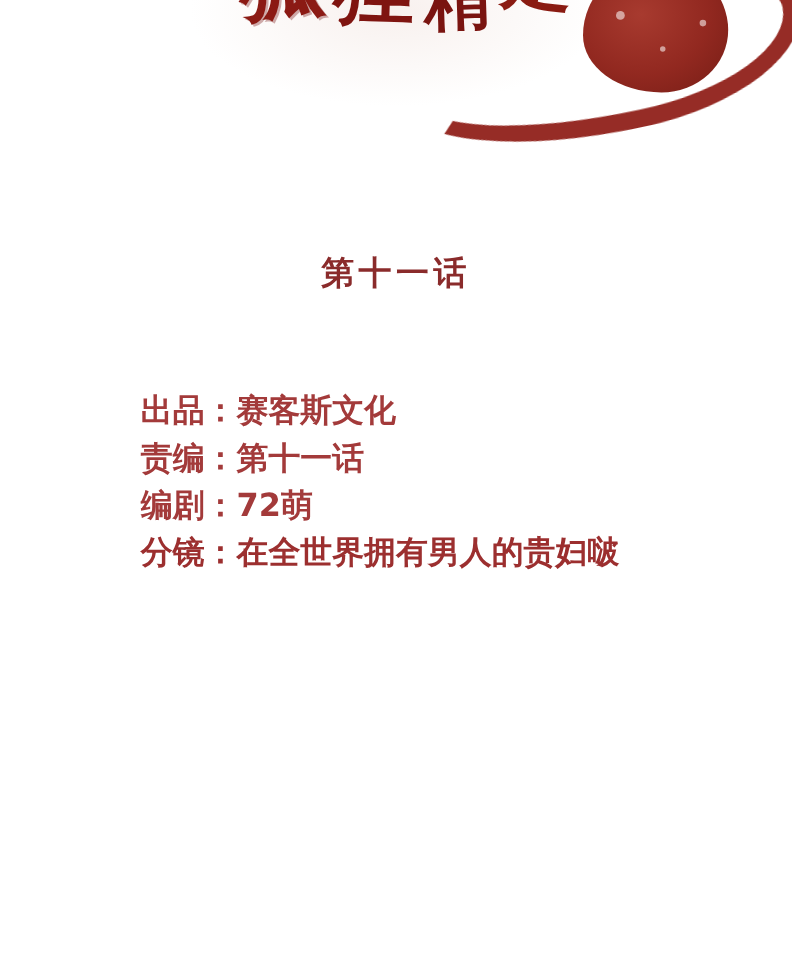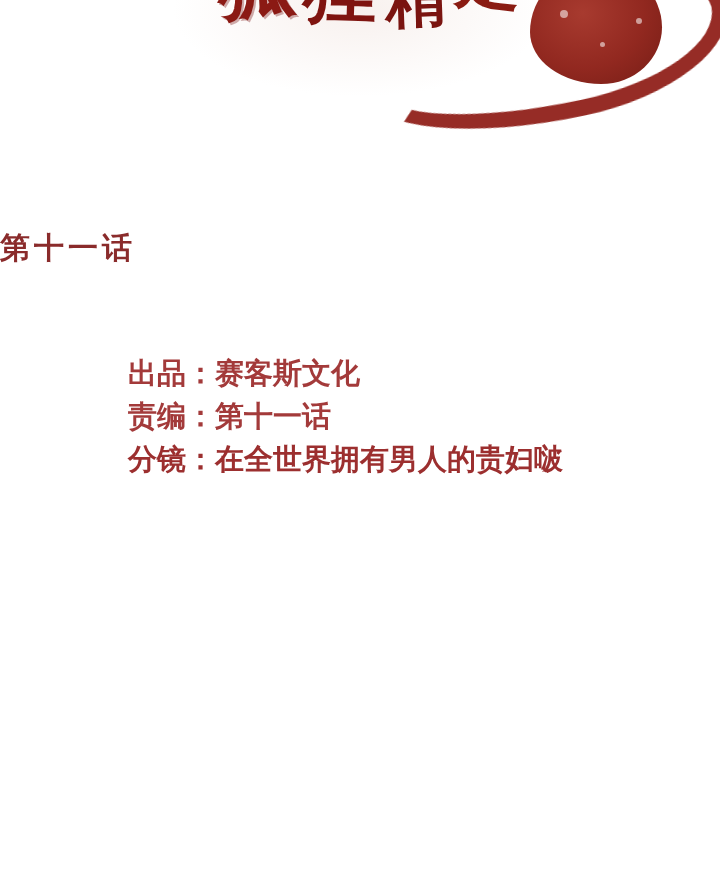--- a/index.html
+++ b/index.html
@@ -109,21 +109,21 @@
     background: rgba(255,255,255,0.55);
     border-radius: 50%;
   }
 
   
   .episode {
     position: absolute;
     left: 0;
     top: 228px;
     width: 720px;
-    text-align: left;
+    text-align: center;
     font-family: "DejaVu Serif", serif;
     font-weight: bold;
     font-size: 30px;
     letter-spacing: 4px;
     color: #8a2b2b;
   }
 
   
   .credits {
     position: absolute;
@@ -162,14 +162,15 @@
   <div class="speck" style="left:560px; top:10px; width:8px; height:8px;"></div>
   <div class="speck" style="left:600px; top:42px; width:5px; height:5px;"></div>
   <div class="speck" style="left:636px; top:18px; width:6px; height:6px;"></div>
 </div>
 
 <div class="episode">第十一话</div>
 
 <div class="credits">
   <span class="credit-row">出品：赛客斯文化</span>
   <span class="credit-row">责编：第十一话</span>
+  <span class="credit-row">编剧：72萌</span>
   <span class="credit-row strong">分镜：在全世界拥有男人的贵妇啵</span>
 </div>
 
 </body></html>

